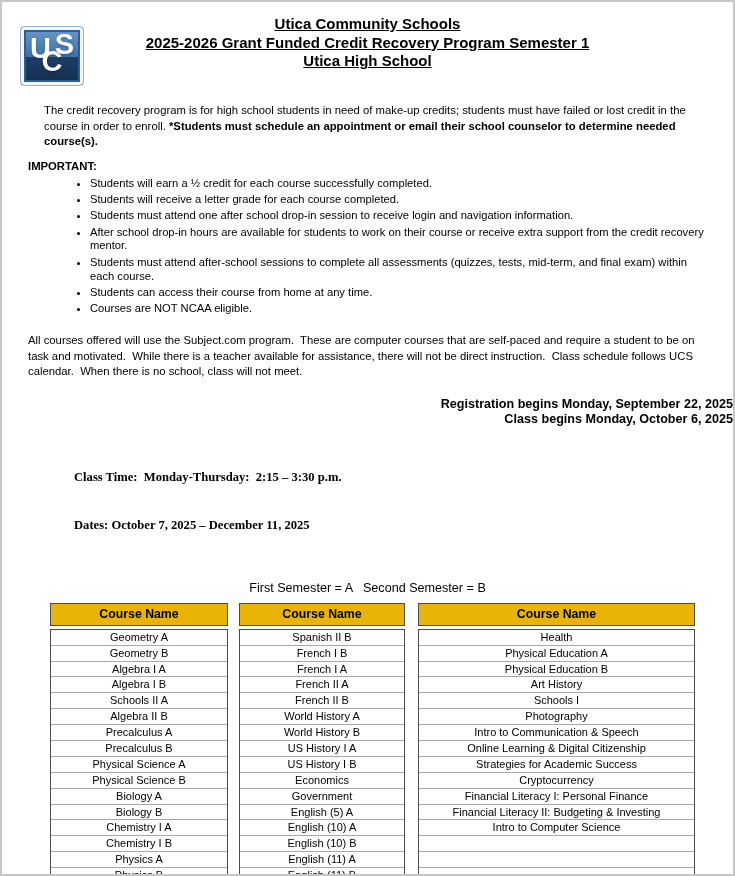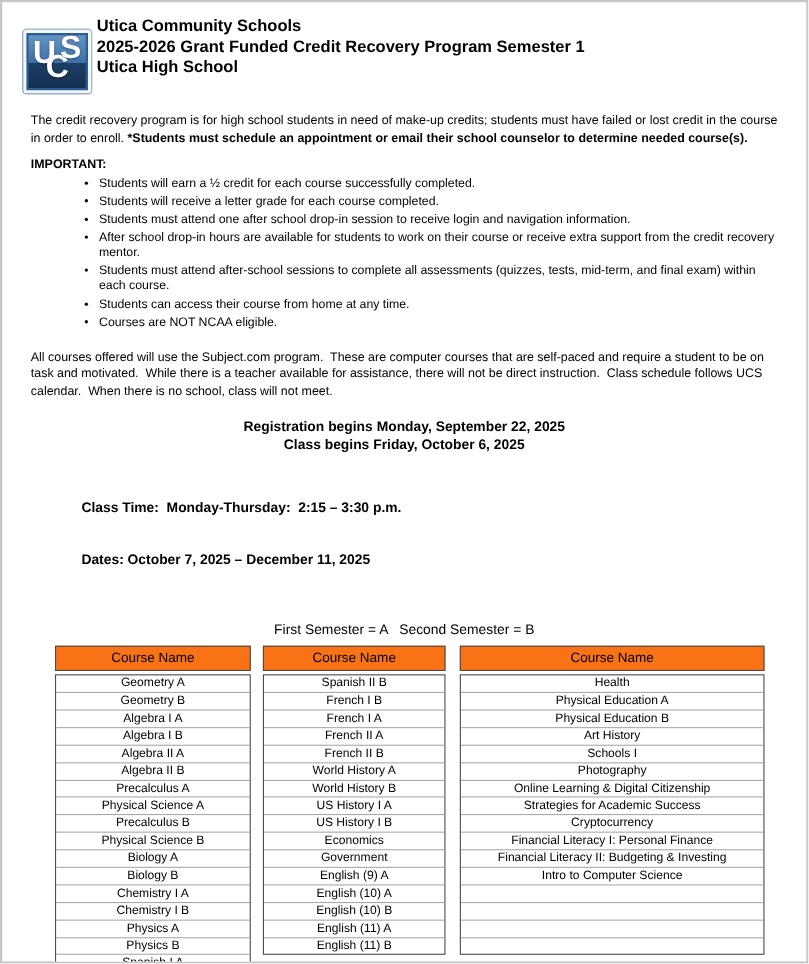--- a/index.html
+++ b/index.html
@@ -21,46 +21,46 @@
     position:absolute;left:18px;top:24px;width:62px;height:58px;
     background:linear-gradient(180deg,#6d9cc9 0%,#3e6fa6 52%,#1d3f66 52%,#122c4c 100%);
     border:1px solid #9fb3c8;
     box-shadow:inset 0 0 0 3px rgba(255,255,255,0.95), inset 0 0 0 5px #2d5d94;
     border-radius:4px;
   }
   .logo span{position:absolute;color:#fff;font-weight:bold;font-size:29px;line-height:29px;text-shadow:0 1px 2px rgba(0,0,0,0.35);}
   .logo .l-u{left:9px;top:7px;}
   .logo .l-s{right:9px;top:3px;}
   .logo .l-c{left:50%;transform:translateX(-50%);top:20px;}
-  .title-block{padding-top:13px;margin:0 86px;font-weight:bold;font-size:15px;line-height:18.5px;}
+  .title-block{padding-top:13px;margin:0 86px;text-align:center;font-weight:bold;font-size:15px;line-height:18.5px;text-decoration:underline;}
 
   
-  .intro{margin:15px 26px 0 26px;font-size:11.3px;line-height:15.5px;}
+  .intro{margin:15px 26px 0 42px;font-size:11.3px;line-height:15.5px;}
   .important{margin:9px 26px 0 26px;font-size:11.3px;}
   .important-label{font-weight:bold;line-height:15px;}
   .bullets{margin:3px 0 0 0;padding-left:62px;list-style:disc;}
   .bullets li{font-size:11.2px;line-height:13.8px;margin-bottom:2.6px;}
   .program-para{margin:17px 26px 0 26px;font-size:11.3px;line-height:15.5px;}
 
   
-  .reg-lines{margin-top:17px;text-align:center;font-weight:bold;font-size:12.6px;line-height:15.5px;}
-  .info-rows{margin:9px 0 0 72px;display:flex;font-weight:bold;font-size:12.6px;line-height:16px;}
+  .reg-lines{margin-top:17px;text-align:right;font-weight:bold;font-size:12.6px;line-height:15.5px;}
+  .info-rows{margin:9px 0 0 72px;display:flex;font-weight:bold;font-size:12.6px;line-height:16px;font-family:Liberation Serif, serif;}
   .info-left{width:343px;}
   .info-right{flex:1;}
   .semester-key{margin-top:16px;text-align:center;font-weight:normal;font-size:12.6px;}
 
   
   .tables{display:flex;margin:8px 0 0 48px;}
   .course-table{flex:0 0 auto;}
   .ct-1{width:178px;margin-right:11px;}
   .ct-2{width:166px;margin-right:13px;}
   .ct-3{width:277px;}
   .course-header{
-    border:1px solid #4a4a4a;background:#f97316;
-    font-weight:normal;font-size:12.3px;text-align:center;
+    border:1px solid #4a4a4a;background:#eab308;
+    font-weight:bold;font-size:12.3px;text-align:center;
     padding:3px 0 4px 0;margin-bottom:3px;
   }
   .course-body{border:1px solid #4a4a4a;background:#fff;}
   .course-body .course-row{
     height:14.9px;line-height:14.9px;font-size:11px;text-align:center;
     border-bottom:1px solid #a9a9a9;overflow:hidden;
   }
   .course-body .course-row:last-child{border-bottom:none;}
 </style>
 </head>
@@ -85,45 +85,45 @@
 
   <div class="important">
     <div class="important-label">IMPORTANT:</div>
     <ul class="bullets pre"><li>Students will earn a ½ credit for each course successfully completed.</li><li>Students will receive a letter grade for each course completed.</li><li>Students must attend one after school drop-in session to receive login and navigation information.</li><li>After school drop-in hours are available for students to work on their course or receive extra support from the credit recovery mentor.</li><li>Students must attend after-school sessions to complete all assessments (quizzes, tests, mid-term, and final exam) within each course.</li><li>Students can access their course from home at any time.</li><li>Courses are NOT NCAA eligible.</li></ul>
   </div>
 
   <div class="program-para pre">All courses offered will use the Subject.com program.  These are computer courses that are self-paced and require a student to be on task and motivated.  While there is a teacher available for assistance, there will not be direct instruction.  Class schedule follows UCS calendar.  When there is no school, class will not meet.</div>
 
   <div class="reg-lines">
     <div>Registration begins Monday, September 22, 2025</div>
-    <div>Class begins Friday, October 6, 2025</div>
+    <div>Class begins Monday, October 6, 2025</div>
   </div>
 
   <div class="info-rows pre">
     <div class="info-left">
       <div>Class Time:  Monday-Thursday:  2:15 – 3:30 p.m.</div>
       <div>Dates: October 7, 2025 – December 11, 2025</div>
     </div>
   </div>
 
   <div class="semester-key pre">First Semester = A   Second Semester = B</div>
 
   <div class="tables">
     <div class="course-table ct-1">
       <div class="course-header">Course Name</div>
       <div class="course-body">
           <div class="course-row">Geometry A</div>
           <div class="course-row">Geometry B</div>
           <div class="course-row">Algebra I A</div>
           <div class="course-row">Algebra I B</div>
-          <div class="course-row">Algebra II A</div>
+          <div class="course-row">Schools II A</div>
           <div class="course-row">Algebra II B</div>
           <div class="course-row">Precalculus A</div>
+          <div class="course-row">Precalculus B</div>
           <div class="course-row">Physical Science A</div>
-          <div class="course-row">Precalculus B</div>
           <div class="course-row">Physical Science B</div>
           <div class="course-row">Biology A</div>
           <div class="course-row">Biology B</div>
           <div class="course-row">Chemistry I A</div>
           <div class="course-row">Chemistry I B</div>
           <div class="course-row">Physics A</div>
           <div class="course-row">Physics B</div>
           <div class="course-row">Spanish I A</div>
         </div>
     </div>
@@ -134,36 +134,37 @@
           <div class="course-row">French I B</div>
           <div class="course-row">French I A</div>
           <div class="course-row">French II A</div>
           <div class="course-row">French II B</div>
           <div class="course-row">World History A</div>
           <div class="course-row">World History B</div>
           <div class="course-row">US History I A</div>
           <div class="course-row">US History I B</div>
           <div class="course-row">Economics</div>
           <div class="course-row">Government</div>
-          <div class="course-row">English (9) A</div>
+          <div class="course-row">English (5) A</div>
           <div class="course-row">English (10) A</div>
           <div class="course-row">English (10) B</div>
           <div class="course-row">English (11) A</div>
           <div class="course-row">English (11) B</div>
         </div>
     </div>
     <div class="course-table ct-3">
       <div class="course-header">Course Name</div>
       <div class="course-body">
           <div class="course-row">Health</div>
           <div class="course-row">Physical Education A</div>
           <div class="course-row">Physical Education B</div>
           <div class="course-row">Art History</div>
           <div class="course-row">Schools I</div>
           <div class="course-row">Photography</div>
+          <div class="course-row">Intro to Communication &amp; Speech</div>
           <div class="course-row">Online Learning &amp; Digital Citizenship</div>
           <div class="course-row">Strategies for Academic Success</div>
           <div class="course-row">Cryptocurrency</div>
           <div class="course-row">Financial Literacy I: Personal Finance</div>
           <div class="course-row">Financial Literacy II: Budgeting &amp; Investing</div>
           <div class="course-row">Intro to Computer Science</div>
           <div class="course-row"></div>
           <div class="course-row"></div>
           <div class="course-row"></div>
           <div class="course-row"></div>

